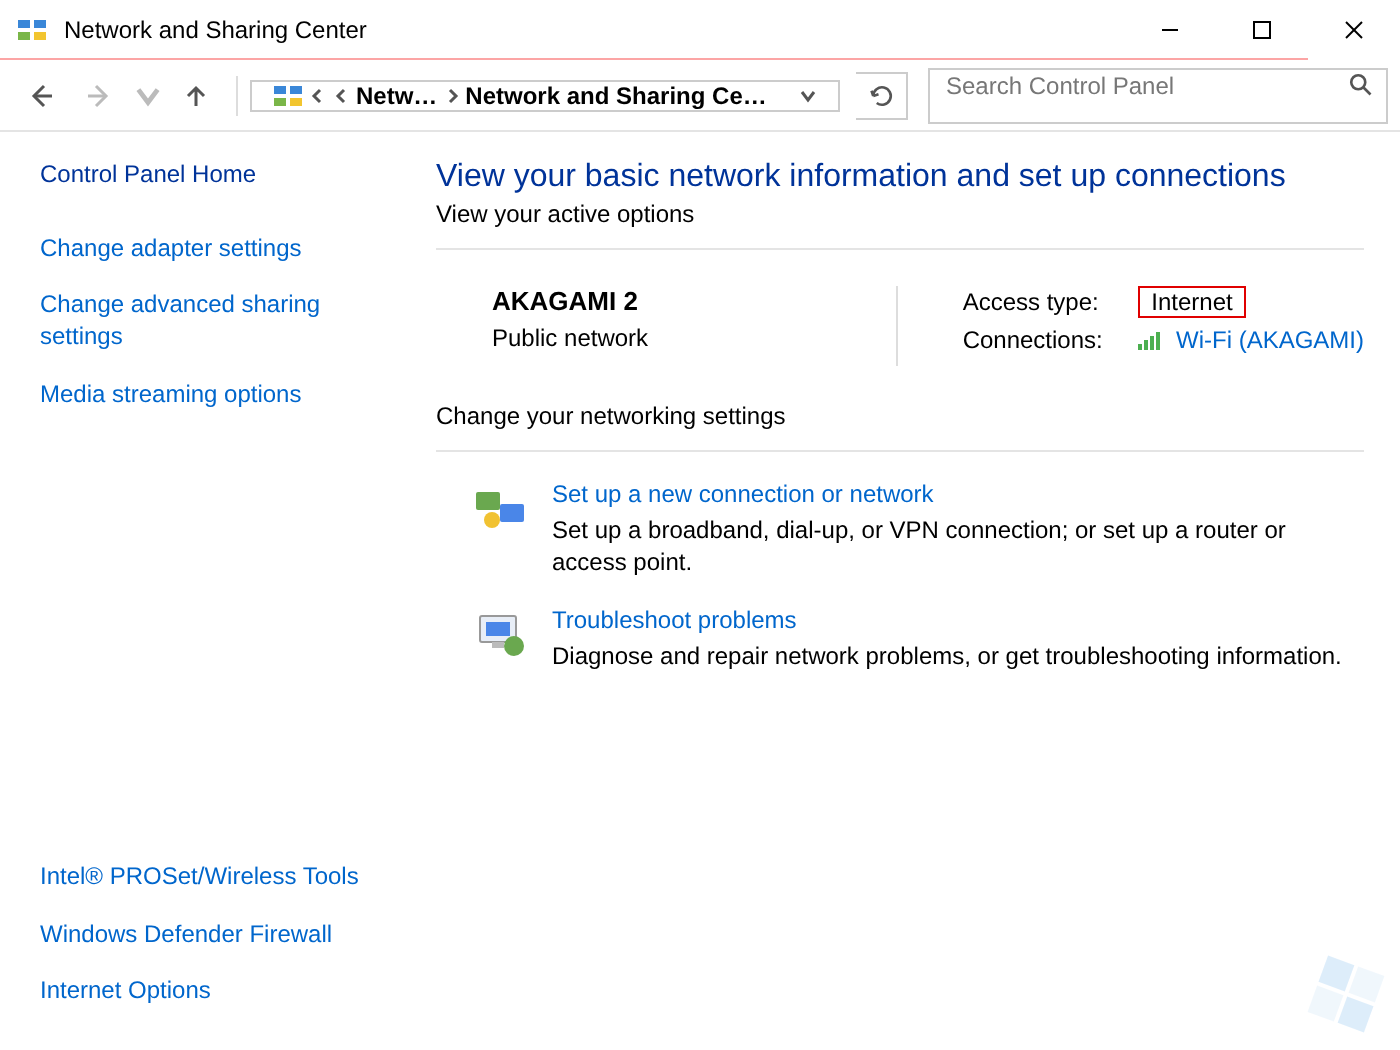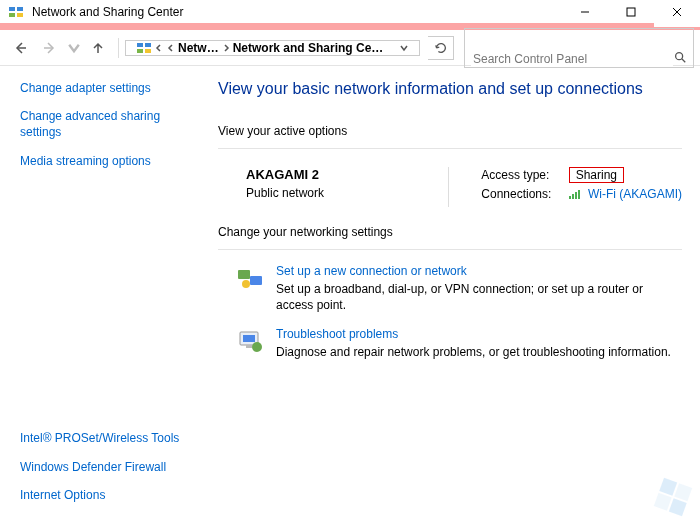--- a/index.html
+++ b/index.html
@@ -13,21 +13,21 @@
     height: 525px;
     overflow: hidden;
     position: relative;
   }
   
   .titlebar {
     height: 30px;
     background: #fff;
     display: flex;
     align-items: center;
-    border-bottom: 7px solid #fca5a5;
+    border-bottom: 1px solid #fca5a5;
   }
   .titlebar .win-icon {
     width: 16px; height: 16px; margin: 0 8px;
     display: inline-block;
   }
   .titlebar .title {
     flex: 0 0 auto;
     font-size: 12px;
   }
   .titlebar .spacer { flex: 1; }
@@ -81,24 +81,24 @@
   .refresh-btn {
     width: 26px; height: 24px;
     border: 1px solid #ccc;
     border-left: none;
     display: flex; align-items: center; justify-content: center;
     margin-right: 8px;
   }
   .refresh-btn svg { width: 14px; height:14px; stroke:#555; fill:none; stroke-width:1.5;}
   .search {
     width: 230px;
-    height: 40px;
+    height: 28px;
     border: 1px solid #ccc;
     padding: 0 6px;
-    display: flex; align-items: flex-end;
+    display: flex; align-items: flex-start;
     color: #777;
     font-size: 12px;
   }
   .search input {
     border: none; outline: none; width: 100%; font-size: 12px;
     font-family: inherit;
   }
   .search input::placeholder { color: #777; }
   .search-icon { margin-left: auto; }
   .search-icon svg { width:14px; height:14px; stroke:#555; fill:none; stroke-width:1.5;}
@@ -131,21 +131,21 @@
     margin-bottom: 10px;
   }
   .main {
     flex: 1;
     padding: 14px 18px 0 18px;
   }
   .main h1 {
     font-size: 16px;
     font-weight: 400;
     color: #003399;
-    margin: 0 0 26px 0;
+    margin: 0 0 2px 0;
   }
   .section-label {
     font-size: 12px;
     color: #000;
     margin-bottom: 10px;
   }
   .active-net {
     display: flex;
     padding: 4px 0 18px 28px;
     gap: 22px;
@@ -297,20 +297,21 @@
     <input type="text" placeholder="Search Control Panel" style="">
     <span class="search-icon"><svg viewBox="0 0 16 16">
           <circle cx="7" cy="7" r="4"></circle>
           <line x1="10" y1="10" x2="14" y2="14"></line>
         </svg></span>
   </div>
 </div>
 
 <div class="body">
   <div class="sidebar">
+    <div class="home">Control Panel Home</div>
     <a href="#">Change adapter settings</a>
     <a href="#">Change advanced sharing settings</a>
     <a href="#">Media streaming options</a>
     <div class="seealso-spacer"></div>
     <a href="#">Intel® PROSet/Wireless Tools</a>
     <a href="#">Windows Defender Firewall</a>
     <a href="#">Internet Options</a>
   </div>
 
   <div class="main">
@@ -322,21 +323,21 @@
     <div class="active-net">
       <div class="net-left">
         <div class="net-name">AKAGAMI 2</div>
         <div class="net-type">Public network</div>
       </div>
       <div style="flex:1"></div>
       <div class="net-divider"></div>
       <div class="net-right">
         <div class="net-row">
           <span class="label">Access type:</span>
-          <span class="access-value">Sharing</span>
+          <span class="access-value">Internet</span>
         </div>
         <div class="net-row">
           <span class="label">Connections:</span>
           <span class="wifi-icon">
             <svg width="14" height="11" viewBox="0 0 14 11">
                 <rect x="0" y="7" width="2" height="3" fill="#4caf50"></rect>
                 <rect x="3" y="5" width="2" height="5" fill="#4caf50"></rect>
                 <rect x="6" y="3" width="2" height="7" fill="#4caf50"></rect>
                 <rect x="9" y="1" width="2" height="9" fill="#4caf50"></rect>
               </svg>

